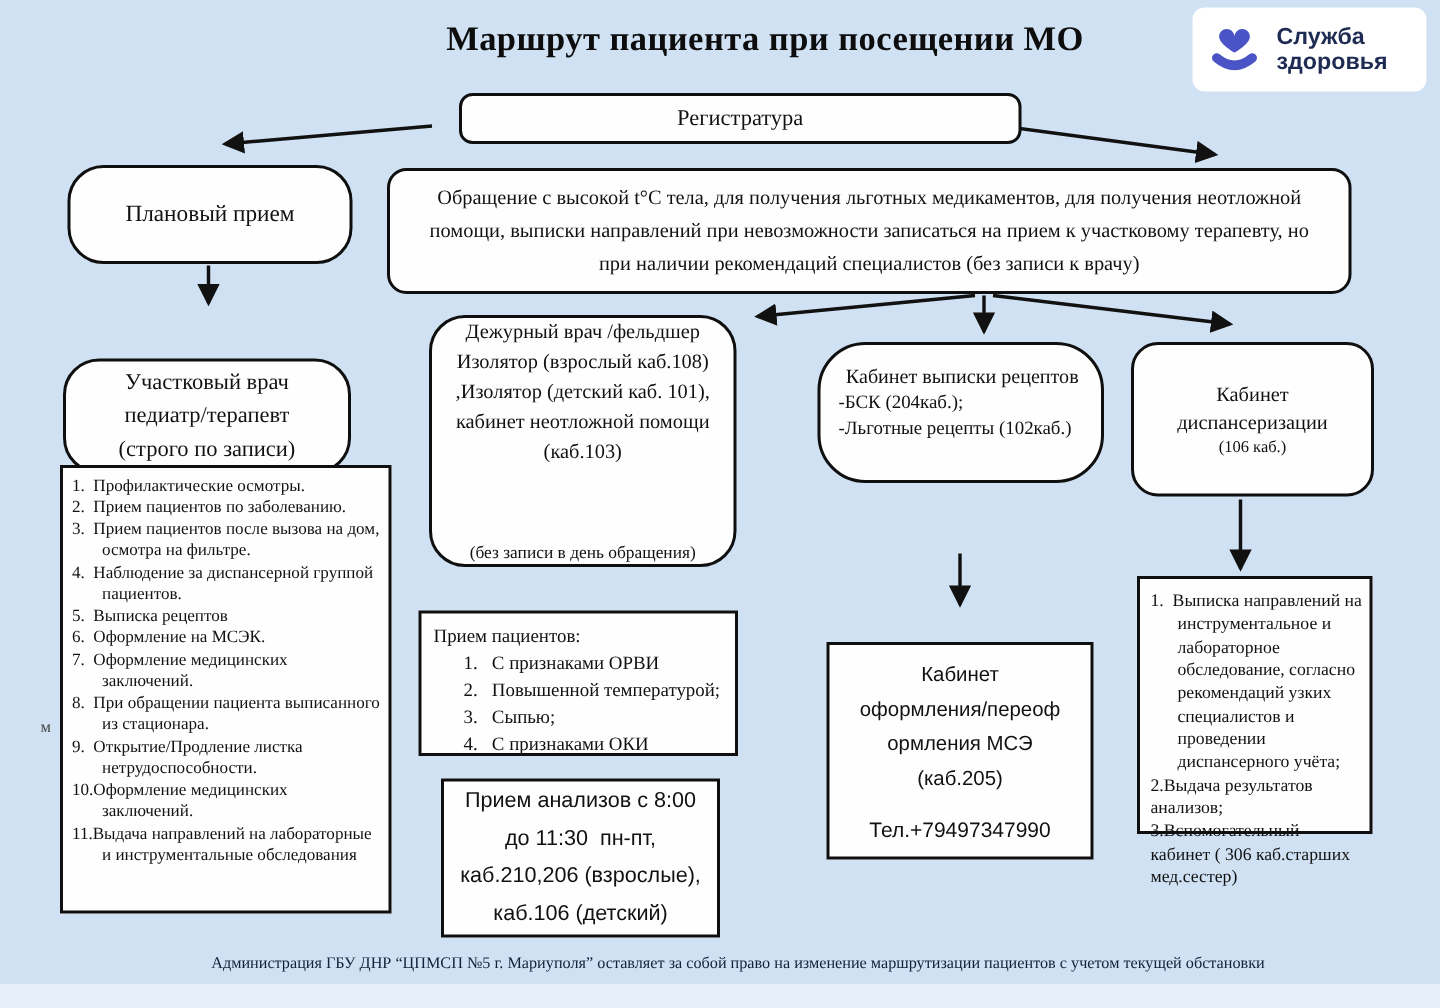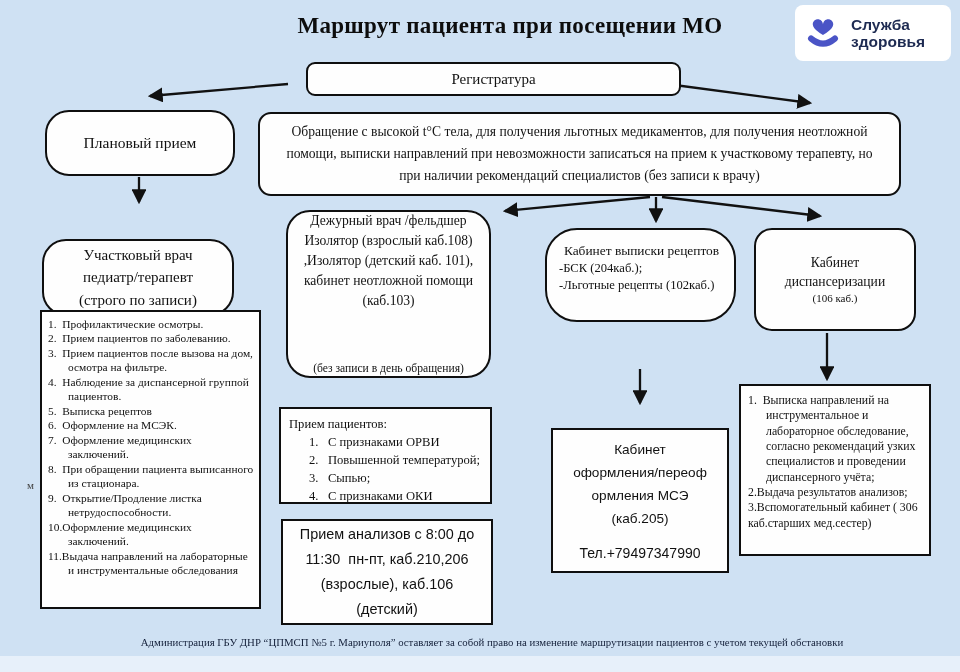--- a/index.html
+++ b/index.html
@@ -46,29 +46,29 @@
   #box-presc .ttl{text-align:center;line-height:1.35;}
   #box-presc .itm{text-align:left;font-size:12.6px;line-height:1.35;}
   #box-disp{left:754px;top:228px;width:162px;height:103px;border-radius:18px;font-size:13.6px;line-height:1.4;}
   #box-disp .note{font-size:11px;}
   #box-dlist{left:40px;top:310px;width:221px;height:299px;border-width:2.2px;
     font-size:11.4px;line-height:1.27;padding:5px 4px 4px 6px;}
   #box-dlist .li{padding-left:20px;text-indent:-20px;}
   #box-adm{left:279px;top:407px;width:213px;height:97px;border-width:2.2px;
     font-size:12.6px;line-height:1.42;padding:7px 6px 6px 8px;}
   #box-adm .li{padding-left:20px;}
-  #box-tests{left:281px;top:519px;width:212px;height:106px;border-width:2.2px;
+  #box-tests{left:294px;top:519px;width:186px;height:106px;border-width:2.2px;
     font-family:"Liberation Sans","DejaVu Sans",sans-serif;
     font-size:14.4px;line-height:1.75;padding:8px 10px;
     display:flex;align-items:center;justify-content:center;text-align:center;box-sizing:border-box;}
   #box-mse{left:551px;top:428px;width:178px;height:145px;border-width:2.2px;
     font-family:"Liberation Sans","DejaVu Sans",sans-serif;
     font-size:13.6px;line-height:1.7;padding:8px 6px;text-align:center;}
   #box-mse .phone{margin-top:12px;font-size:14px;text-align:center;}
-  #box-rlist{left:739px;top:384px;width:192px;height:172px;border-width:2.2px;
+  #box-rlist{left:758px;top:384px;width:157px;height:172px;border-width:2.2px;
     font-size:11.8px;line-height:1.3;padding:7px 5px 18px 7px;}
   #box-rlist .li1{padding-left:18px;text-indent:-18px;}
   #footer-text{
     top:636px;left:0;width:100%;text-align:center;
     font-size:10.8px;font-weight:normal;color:#14203a;padding-left:12px;
   }
   #bottom-strip{left:0;top:656px;width:100%;height:16px;background:#e7f0fa;}
   #stray-mark{left:27px;top:479px;font-size:11px;color:#444;}
   #arrows{position:absolute;left:0;top:0;width:960px;height:672px;pointer-events:none;}
   #arrows line{stroke:#111;stroke-width:2.3px;}

